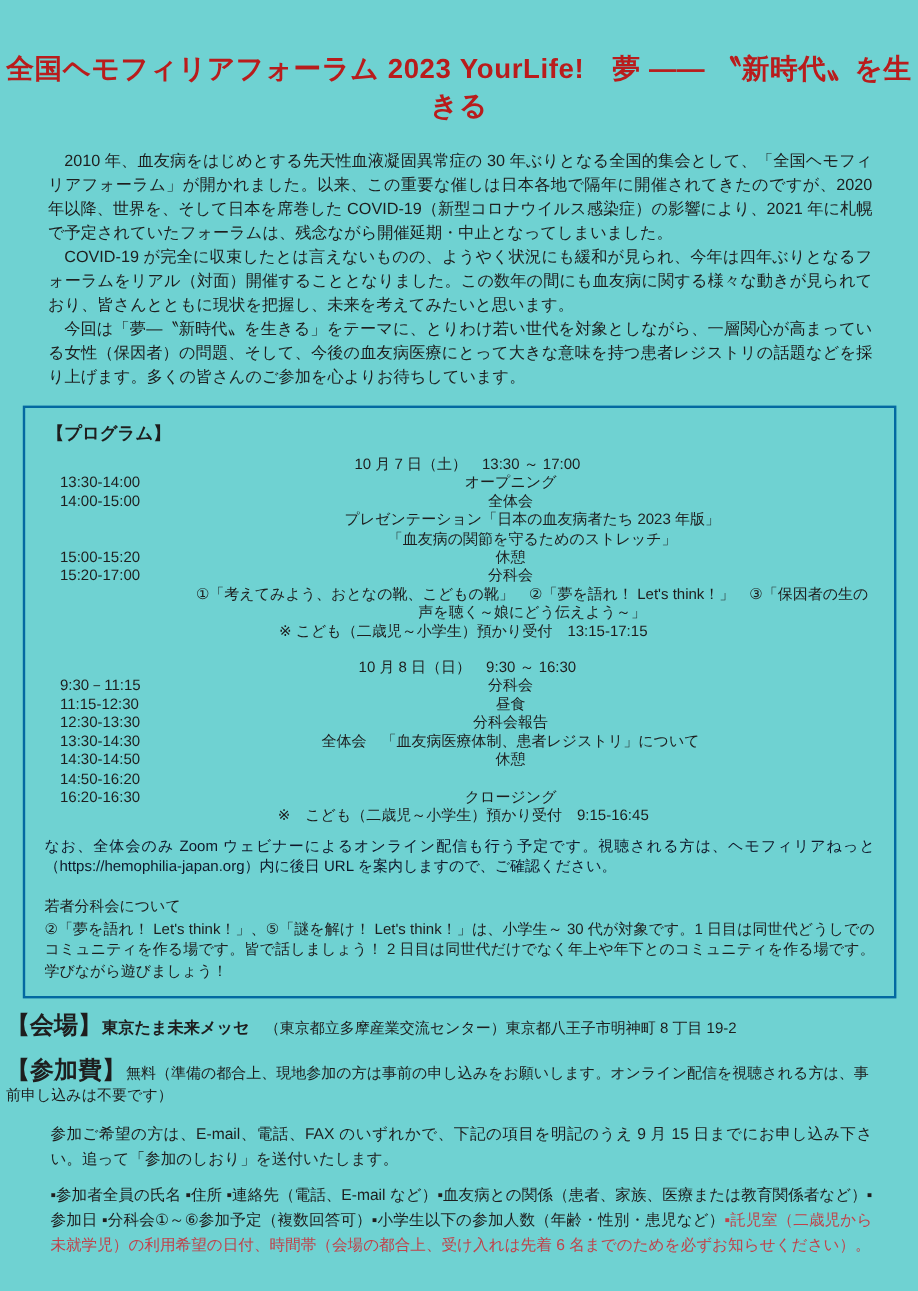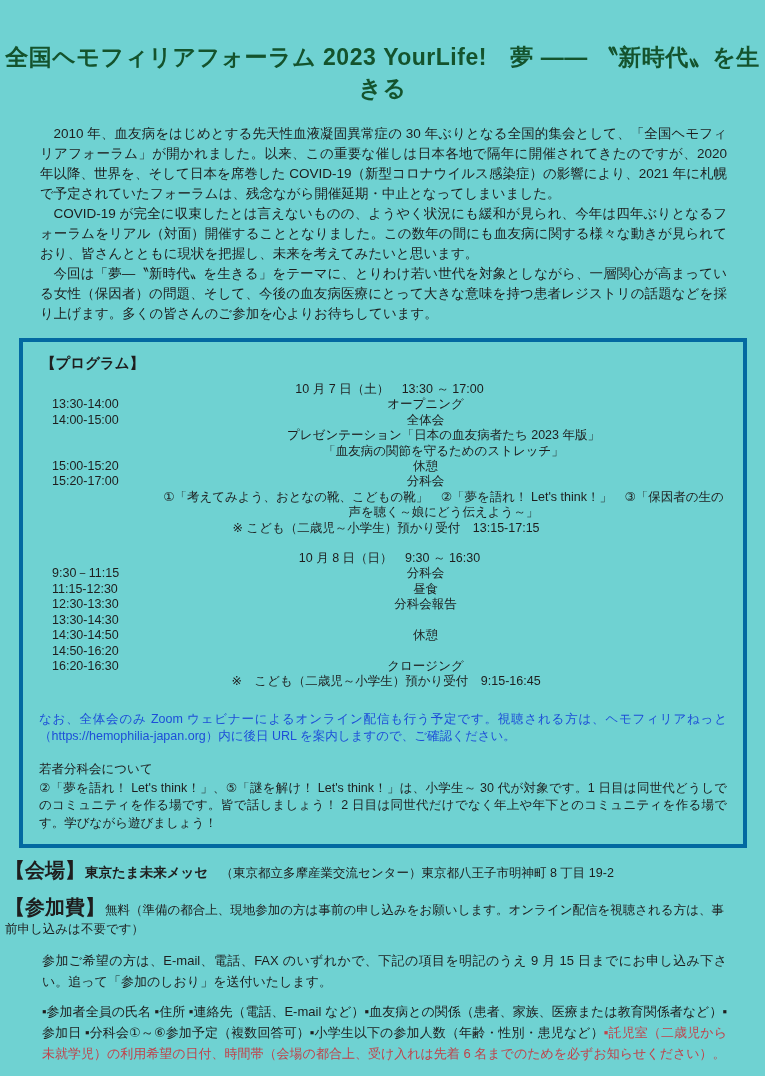--- a/index.html
+++ b/index.html
@@ -4,42 +4,42 @@
 <style>
   html,body{margin:0;padding:0;}
   .page{
     width:765px;height:1076px;overflow:hidden;box-sizing:border-box;
     background:#6fd2d2;color:#1e1e1e;
     font-family:"Liberation Sans","DejaVu Sans",sans-serif;
     position:relative;
   }
   .title{
     margin:0;padding-top:42px;text-align:center;
-    font-size:23px;font-weight:bold;color:#14532d;letter-spacing:.5px;
+    font-size:23px;font-weight:bold;color:#b91c1c;letter-spacing:.5px;
   }
   .intro{margin:20px 38px 0 40px;font-size:13.5px;line-height:20px;text-align:justify;}
   .intro p{margin:0;text-indent:1em;}
 
   .program-box{
-    margin:14px 18px 0 19px;border:4px solid #0369a1;
+    margin:14px 18px 0 19px;border:2px solid #0369a1;
     padding:10px 16px 12px;box-sizing:border-box;
   }
   .program-heading{font-size:14.5px;font-weight:bold;margin:2px 0 9px 2px;}
   .schedule{font-size:12.5px;line-height:15.4px;padding-left:13px;}
   .srow{display:flex;}
   .srow .t{width:72px;flex-shrink:0;}
   .srow .c{flex:1;text-align:center;}
   .srow.day{font-weight:normal;}
   .srow.sub .c{padding-left:108px;}
   .srow.sub2 .c{padding-left:118px;}
   .srow.note{margin-left:-7px;}
   .sgap{height:15px;}
   .online-note{
-    margin:21px 0 0 0;font-size:12.5px;line-height:17.5px;
-    color:#1d4ed8;text-align:justify;
+    margin:9px 0 0 0;font-size:12.5px;line-height:17.5px;
+    color:#0f172a;text-align:justify;
   }
   .youth{margin-top:15px;}
   .youth-heading{margin:0;font-size:12.5px;line-height:17px;}
   .youth-body{margin:2px 0 0 0;font-size:12.5px;line-height:17.5px;text-align:justify;}
 
   .h-label{font-size:20px;font-weight:bold;}
   .venue-line{margin:9px 30px 0 5px;font-size:12.5px;}
   .venue-name{font-weight:bold;font-size:13.5px;}
   .fee-line{margin:10px 30px 0 5px;font-size:12.5px;}
 
@@ -109,20 +109,21 @@
       <div class="srow">
           <span class="t">11:15-12:30</span>
           <span class="c">昼食</span>
         </div>
       <div class="srow">
           <span class="t">12:30-13:30</span>
           <span class="c">分科会報告</span>
         </div>
       <div class="srow">
           <span class="t">13:30-14:30</span>
+          <span class="c">全体会　「血友病医療体制、患者レジストリ」について</span>
         </div>
       <div class="srow">
           <span class="t">14:30-14:50</span>
           <span class="c">休憩</span>
         </div>
       <div class="srow">
           <span class="t">14:50-16:20</span>
         </div>
       <div class="srow">
           <span class="t">16:20-16:30</span>

